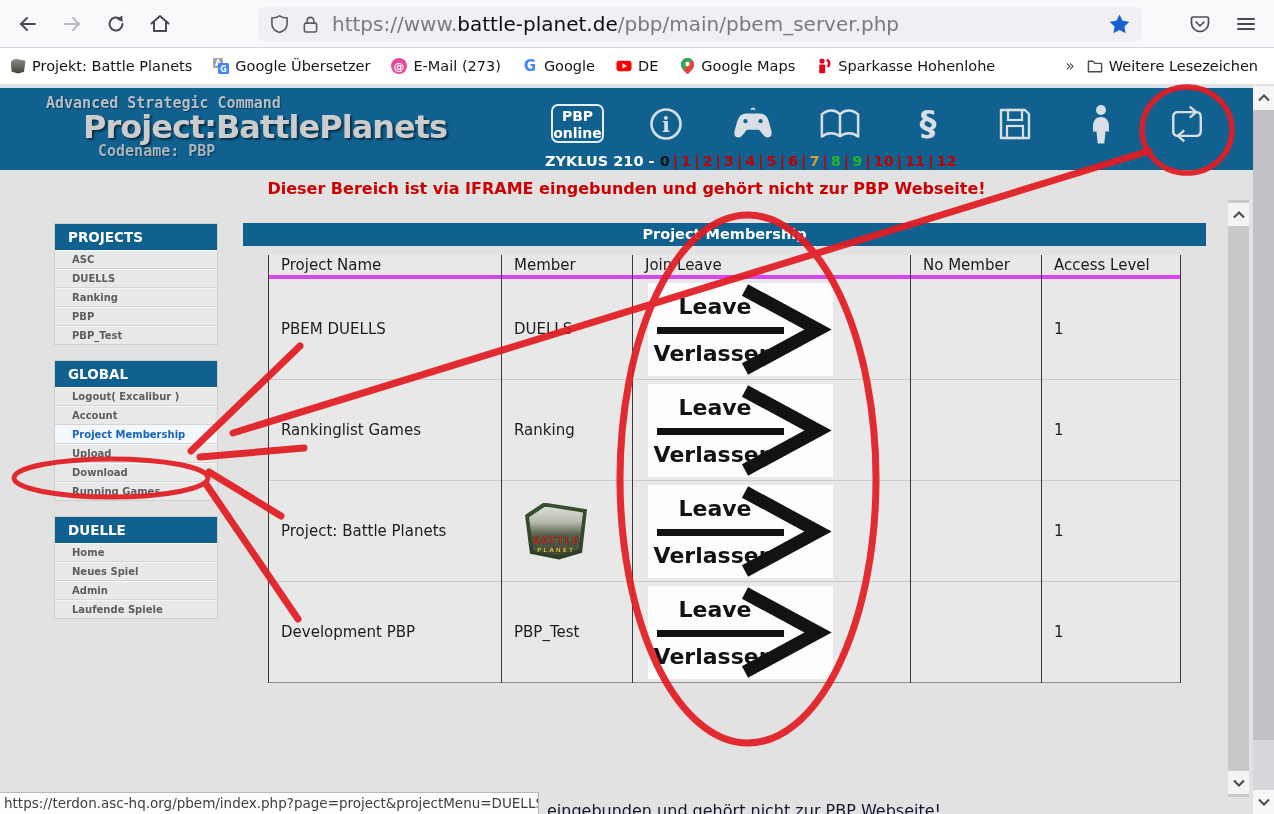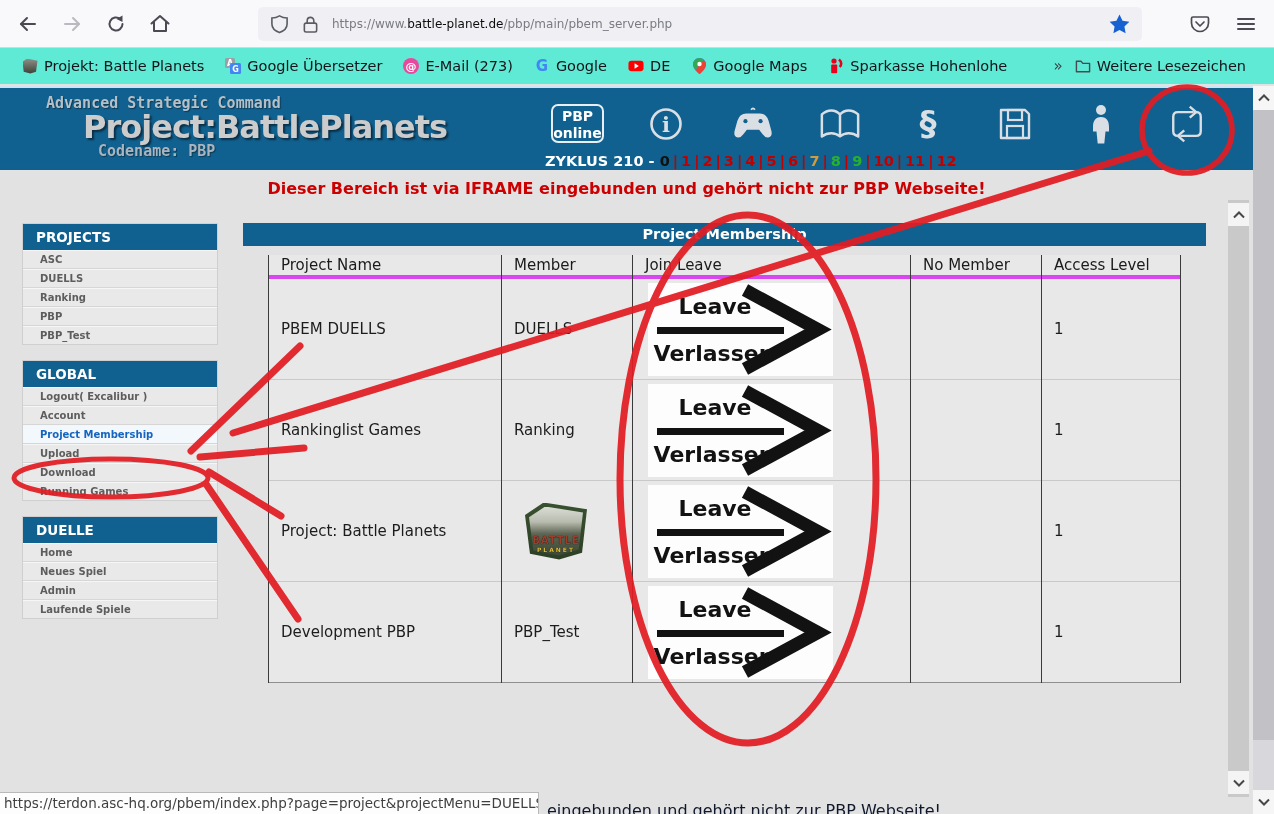--- a/index.html
+++ b/index.html
@@ -3,26 +3,26 @@
 <meta charset="utf-8">
 <style>
   * { margin:0; padding:0; box-sizing:border-box; }
   body { font-family:"DejaVu Sans","Liberation Sans",sans-serif; }
   #screen { position:relative; width:1274px; height:814px; background:#e2e2e3; overflow:hidden; }
 
   
   .chrome { position:absolute; left:0; top:0; width:1274px; height:48px; background:#f9f9fb; border-bottom:1px solid #d7d7db; }
   .navbtn { position:absolute; top:8px; width:32px; height:32px; display:flex; align-items:center; justify-content:center; border-radius:4px; }
   .urlbar { position:absolute; left:258px; top:7px; width:884px; height:34px; background:#f0f0f4; border-radius:5px; display:flex; align-items:center; padding:0 12px; }
-  .urltext { font-size:12px; color:#7a7a82; white-space:nowrap; }
+  .urltext { font-size:20px; color:#7a7a82; white-space:nowrap; }
   .urltext b { color:#0c0c0d; font-weight:normal; }
   .chrome svg { display:block; }
 
   
-  .bmbar { position:absolute; left:0; top:48px; width:1274px; height:36px; background:#5eead4; display:flex; align-items:center; padding:0 22px; }
+  .bmbar { position:absolute; left:0; top:48px; width:1274px; height:36px; background:#ffffff; display:flex; align-items:center; padding:0 10px; }
   .bm { display:flex; align-items:center; gap:6px; margin-right:21px; font-size:14.5px; color:#15141a; white-space:nowrap; }
   .bm .fav { width:16px; height:16px; display:flex; align-items:center; justify-content:center; flex:0 0 16px; }
   .bm-right { margin-left:auto; display:flex; align-items:center; gap:14px; margin-right:6px; }
   .chev2 { font-size:15px; color:#3f3f46; letter-spacing:-2px; }
 
   
   .sitehead { position:absolute; left:0; top:86px; width:1274px; height:84px; background:#10618f; border-top:2px solid #cfe3f3; }
   .logoA { position:absolute; left:46px; top:6px; font-family:"DejaVu Sans Mono","Liberation Mono",monospace; font-weight:bold; font-size:15px; color:#b4bfc7; text-shadow:1px 1px 1px #0c3a56; }
   .logoB { position:absolute; left:38px; top:20px; font-size:32px; font-weight:bold; letter-spacing:-1px; color:#cccccc; text-shadow:2px 2px 2px #0a2f47;margin-left:45px; }
   .logoC { position:absolute; left:98px; top:54px; font-family:"DejaVu Sans Mono","Liberation Mono",monospace; font-weight:bold; font-size:15px; color:#a9b5be; text-shadow:1px 1px 1px #0c3a56; }
@@ -30,21 +30,21 @@
   .hicon { position:absolute; top:14px; width:44px; height:44px; display:flex; align-items:center; justify-content:center; }
   .cycle { position:absolute; left:545px; top:65px; font-size:14.5px; font-weight:bold; color:#fff; white-space:nowrap; }
   .cycle .sep { color:#c00000; padding:0 3px; }
   .n-black{color:#111111} .n-red{color:#c00000} .n-orange{color:#d09c3e} .n-green{color:#27b327}
 
   
   .warn1 { position:absolute; left:0; top:179px; width:1253px; text-align:center; font-size:16px; font-weight:bold; color:#cc0000; }
 
   
   .sidebar { position:absolute; left:22px; top:223px; width:196px; }
-  .sbsec { border:1px solid #cfcfcf; margin-bottom:15px; background:#e9e9e9; }
+  .sbsec { border:1px solid #cfcfcf; margin-bottom:15px; background:#e9e9e9;margin-left:32px; }
   .sbhead { background:#10618f; color:#fff; font-weight:bold; font-size:13.5px; padding:5px 0 5px 13px; }
   .sbitem { font-size:10px; font-weight:bold; color:#5d5d5d; padding:3px 0 3px 17px; border-top:1px solid #f6f6f6; border-bottom:1px solid #d6d6d6; }
   .sbitem:last-child { border-bottom:none; }
   .sbitem.active { color:#1565c0; background:#f3f8fc; }
 
   
   .tblwrap { position:absolute; left:243px; top:223px; width:963px; }
   .tbltitle { height:23px; background:#10618f; color:#fff; font-weight:bold; font-size:14.5px; text-align:center; line-height:23px; }
   .tbl { position:absolute; left:25px; top:32px; width:913px; }
   .hrow { height:24px; display:flex; border-bottom:4px solid #d946ef; background:#e8e8e8; }

